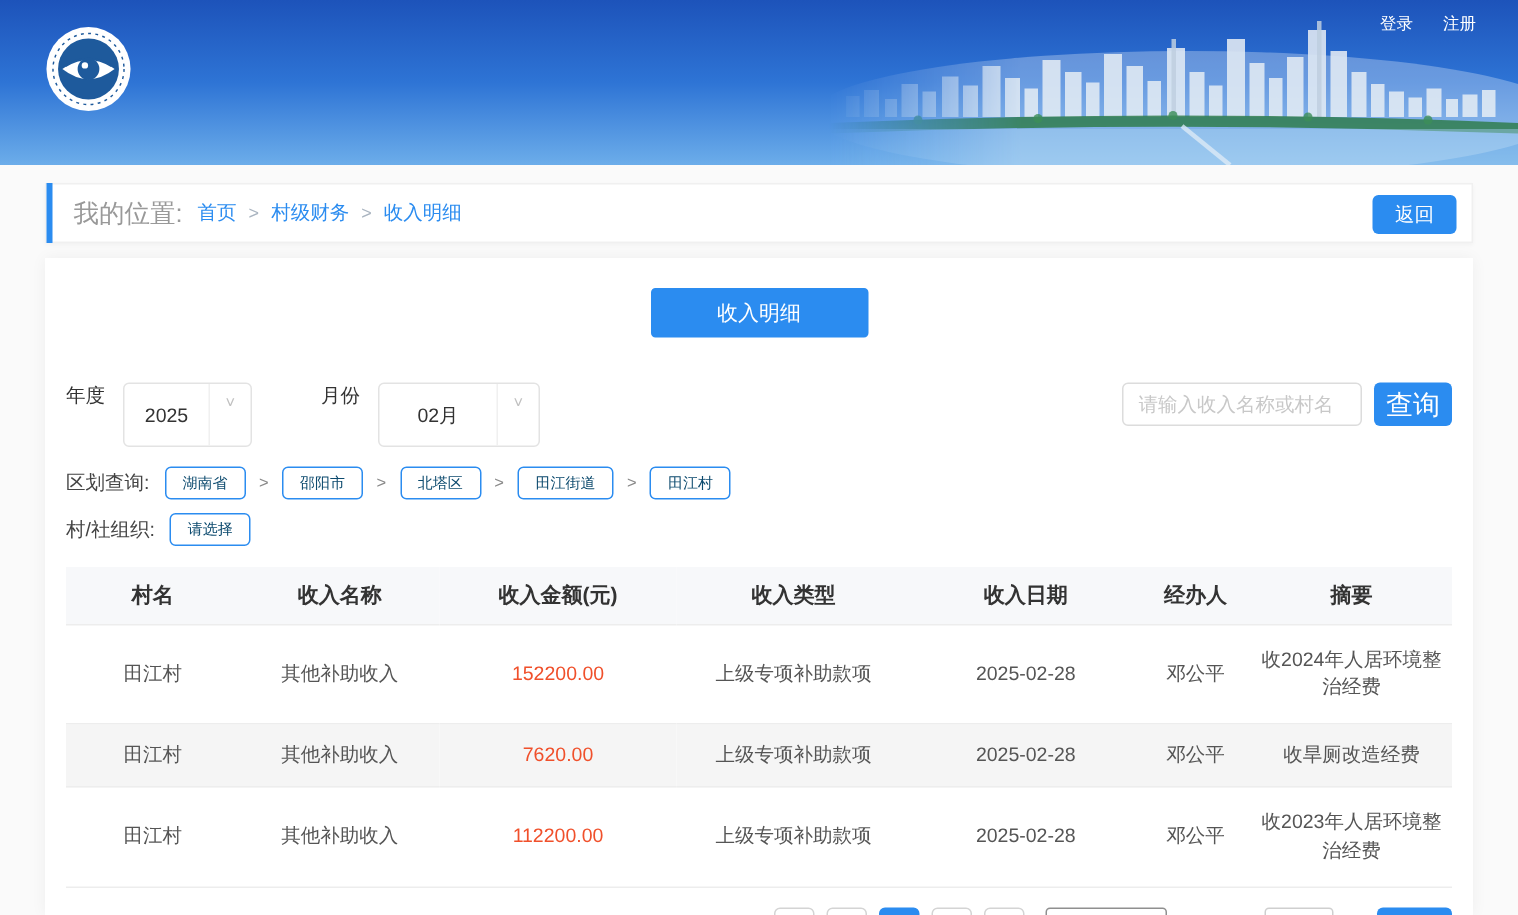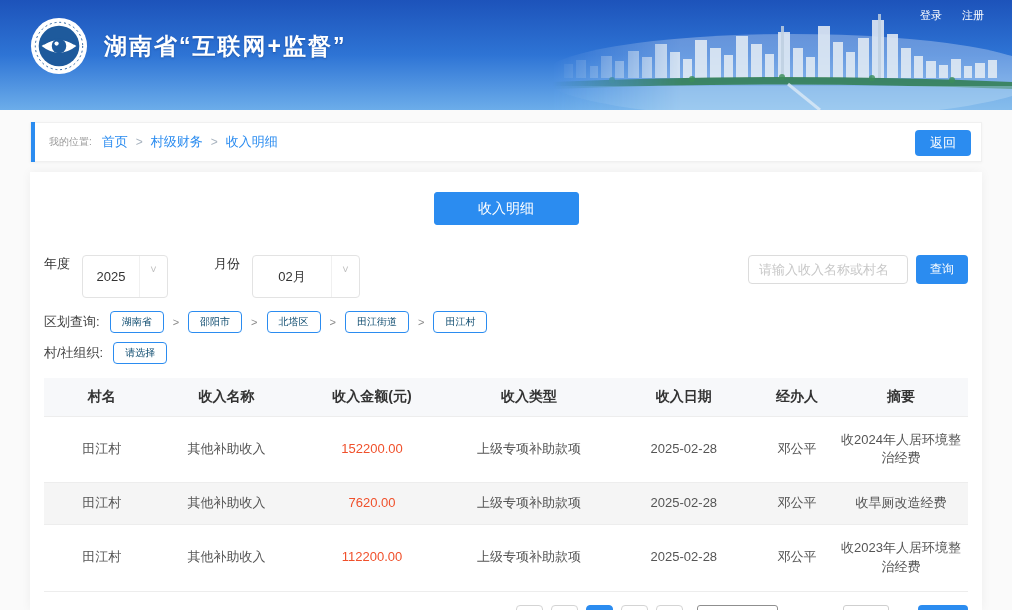--- a/index.html
+++ b/index.html
@@ -13,21 +13,21 @@
   .auth-links { position:absolute; top:8px; right:28px; display:flex; gap:20px; z-index:3; }
   .auth-links a { color:#ffffff; font-size:11px; text-decoration:none; }
   .brand { position:absolute; left:30px; top:17px; display:flex; align-items:center; z-index:3; }
   .logo { width:58px; height:58px; }
   .site-title { color:#ffffff; font-size:23px; font-weight:bold; margin-left:16px; letter-spacing:2px; text-shadow:0 1px 2px rgba(0,40,100,.35); }
 
   
   .crumb-bar { margin:12px 30px 0; height:40px; background:#ffffff; border:1px solid #f0f0f0; box-shadow:0 1px 3px rgba(0,0,0,.04);
                display:flex; align-items:center; position:relative; }
   .crumb-accent { width:4px; height:40px; background:#2b8cf0; flex:0 0 4px; }
-  .crumb-label { color:#999; font-size:10px; margin-left:14px; }
+  .crumb-label { color:#999; font-size:17px; margin-left:14px; }
   .crumb-links { display:flex; align-items:center; gap:8px; margin-left:10px; font-size:13px; }
   .crumb-links a { color:#2b8cf0; text-decoration:none; }
   .crumb-sep { color:#a9b4c0; font-size:12px; }
   .back-btn { position:absolute; right:10px; top:7px; width:56px; height:26px; background:#2b8cf0; color:#fff; border:none; border-radius:4px; font-size:13px; cursor:pointer; }
 
   
   .card { margin:10px 30px 0; background:#ffffff; box-shadow:0 0 10px rgba(0,0,0,.05); padding:20px 14px 12px; height:438px; }
 
   .tabs { display:flex; justify-content:center; gap:17px; }
   .tab { width:145px; height:33px; font-size:14px; border-radius:3px; cursor:pointer; }
@@ -37,21 +37,21 @@
   .filter-row { margin-top:30px; display:flex; align-items:flex-start; }
   .f-label { font-size:13px; color:#333; }
   .select-box { display:flex; align-items:center; height:43px; border:1px solid #e3e3e3; border-radius:4px; background:#fff; margin-left:12px; cursor:pointer; }
   .select-value { font-size:13px; color:#333; text-align:center; }
   .select-box .chev { width:28px; text-align:center; color:#c0c0c0; font-size:11px; border-left:1px solid #f0f0f0; align-self:stretch; line-height:27px; }
   .yr-val { width:56px; } .mo-val { width:78px; }
   .gap-month { margin-left:46px; }
   .search-wrap { margin-left:auto; display:flex; align-items:center; }
   .search-input { width:160px; height:29px; border:1px solid #dcdcdc; border-radius:4px; padding:4px 10px; font-size:13px; color:#0f172a; }
   .search-input::placeholder { color:#c8c8c8; }
-  .query-btn { width:52px; height:29px; margin-left:8px; background:#2b8cf0; color:#fff; border:none; border-radius:4px; font-size:12px; cursor:pointer; }
+  .query-btn { width:52px; height:29px; margin-left:8px; background:#2b8cf0; color:#fff; border:none; border-radius:4px; font-size:18px; cursor:pointer; }
 
   .region-row { margin-top:13px; display:flex; align-items:center; font-size:13px; color:#444; flex-wrap:wrap; }
   .region-label { margin-right:10px; }
   .region-btn { border:1px solid #2b8cf0; color:#0c4a6e; background:#fff; border-radius:4px; padding:3px 11px; font-size:10px; cursor:pointer; }
   .region-sep { color:#8a8a8a; font-size:11px; margin:0 9px; }
   .org-row { margin-top:9px; display:flex; align-items:center; font-size:13px; color:#444; }
   .org-label { margin-right:10px; }
 
   
   table { width:100%; margin-top:14px; border-collapse:collapse; table-layout:fixed; }
@@ -141,21 +141,20 @@
   <div class="brand">
     <svg class="logo" viewBox="0 0 60 60">
       <circle cx="30" cy="30" r="29" fill="#ffffff"></circle>
       <circle cx="30" cy="30" r="24.5" fill="none" stroke="#1e5a9c" stroke-width="1" stroke-dasharray="2 3"></circle>
       <circle cx="30" cy="30" r="21" fill="#1e5a9c"></circle>
       <path d="M12,30 Q30,16 48,30 Q30,44 12,30 Z" fill="#ffffff"></path>
       <circle cx="30" cy="30" r="7.5" fill="#1e5a9c"></circle>
       <circle cx="27.5" cy="27.5" r="2.2" fill="#ffffff"></circle>
       <path d="M14,28 Q30,18 46,28" fill="none" stroke="#1e5a9c" stroke-width="1.6"></path>
     </svg>
-    <div class="site-title">湖南省“互联网+监督”</div>
   </div>
 </div>
 
 <div class="crumb-bar">
   <div class="crumb-accent"></div>
   <span class="crumb-label">我的位置:</span>
   <div class="crumb-links">
     <a href="#">首页</a>
     <span class="crumb-sep">&gt;</span>
     <a href="#">村级财务</a>

